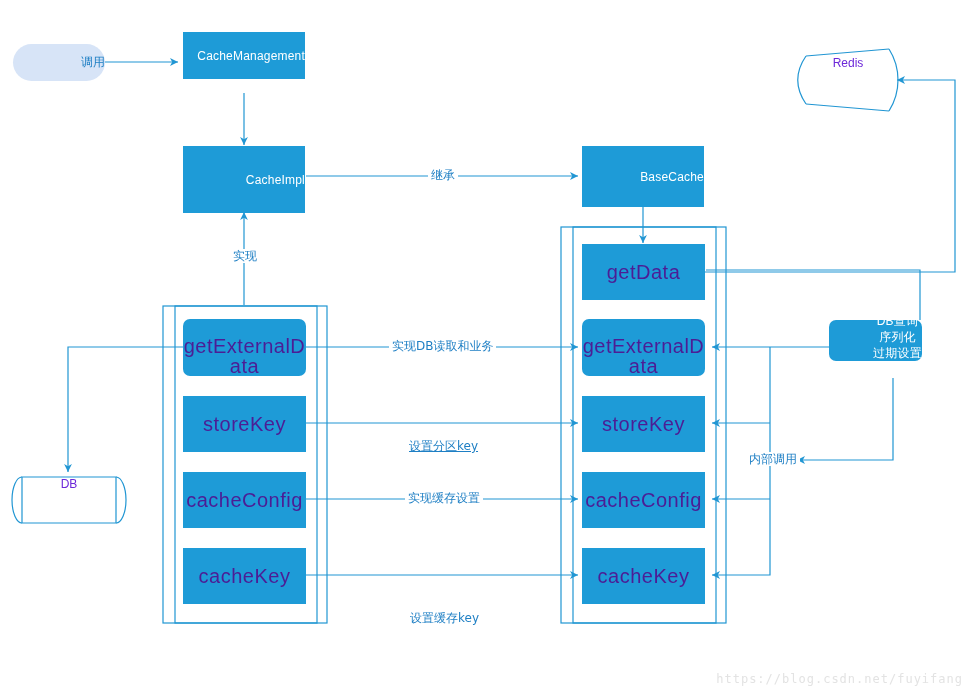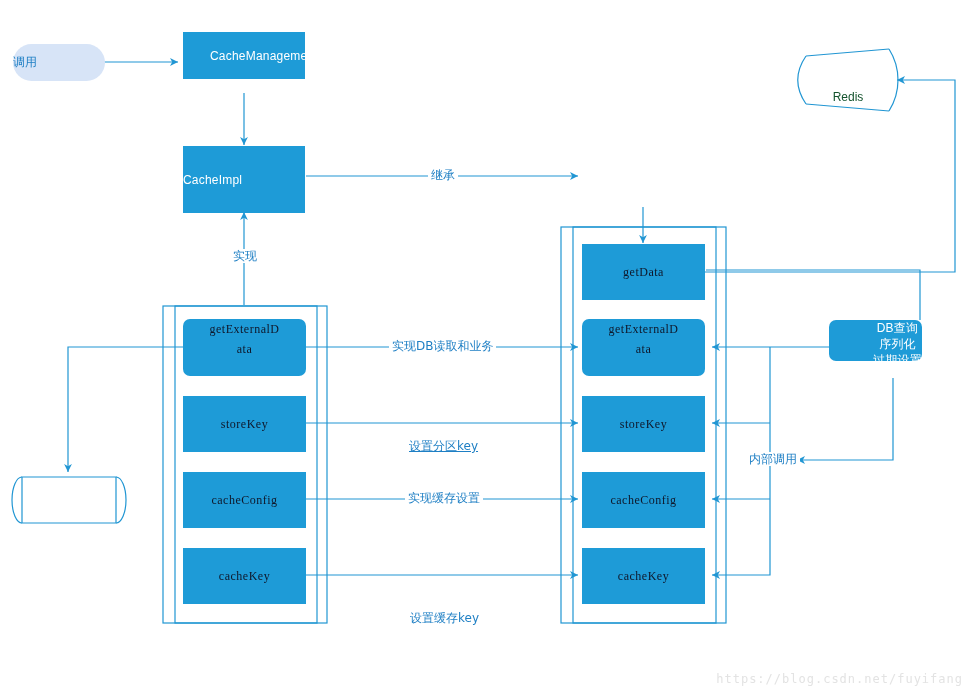--- a/index.html
+++ b/index.html
@@ -2,28 +2,28 @@
 <html><head>
 <meta charset="utf-8">
 <style>
   html,body{margin:0;padding:0;background:#ffffff;}
   body{
     width:975px;height:700px;position:relative;overflow:hidden;
     font-family:"Liberation Sans","DejaVu Sans",sans-serif;
   }
   #canvas{position:absolute;left:0;top:0;width:975px;height:700px;}
   svg.layer{position:absolute;left:0;top:0;width:975px;height:700px;overflow:visible;}
-  .node{position:absolute;box-sizing:border-box;display:flex;align-items:center;justify-content:flex-start;text-align:center;}
+  .node{position:absolute;box-sizing:border-box;display:flex;align-items:center;justify-content:flex-end;text-align:center;}
   .box-blue{background:#1e9bd7;color:#ffffff;font-size:12px;line-height:16px;letter-spacing:0.2px;}
-  .box-mono{font-family:Liberation Serif, serif;font-size:12px;line-height:20px;color:#0f172a;letter-spacing:0.5px;}
+  .box-mono{font-family:Liberation Sans, sans-serif;font-size:20px;line-height:20px;color:#4c1d95;letter-spacing:0.5px;}
   .box-mono span{display:block;width:100%;word-break:break-all;}
   .pill{
     background:#d7e4f7;color:#1e7fc4;border-radius:22px;font-size:12px;
   }
-  .cyl-label{position:absolute;color:#14532d;font-size:12px;display:flex;align-items:flex-end;justify-content:center;}
+  .cyl-label{position:absolute;color:#6d28d9;font-size:12px;display:flex;align-items:flex-start;justify-content:center;}
   .edge-label{
     position:absolute;color:#1e7fc4;font-size:12px;background:#ffffff;
     padding:0 3px;white-space:nowrap;line-height:14px;
   }
   .edge-label.cjk{font-family:"DejaVu Sans","Liberation Sans",sans-serif;}
   .watermark{
     position:absolute;right:12px;bottom:14px;color:#e3e3e3;
     font-family:"DejaVu Sans Mono","Liberation Mono",monospace;font-size:12px;letter-spacing:1px;
   }
   .multiline{flex-direction:column;border-radius:7px;}
@@ -95,21 +95,27 @@
   </div>
 
   <div class="node box-blue" style="left:183px;top:32px;width:122px;height:47px;padding-left:27px;">
     <span>CacheManagement</span>
   </div>
 
   <div class="node box-blue" style="left:183px;top:146px;width:122px;height:67px;">
     <span>CacheImpl</span>
   </div>
 
+  <div class="node box-blue" style="left:582px;top:146px;width:122px;height:61px;">
+    <span>BaseCache</span>
+  </div>
 
+  <div class="cyl-label" style="left:22px;top:477px;width:94px;height:46px;">
+    <span>DB</span>
+  </div>
 
   <div class="cyl-label" style="left:806px;top:56px;width:84px;height:48px;">
     <span>Redis</span>
   </div>
 
   <div class="node box-blue multiline" style="left:829px;top:320px;width:93px;height:41px;padding-left:44px;">
     <span>DB查询</span>
     <span>序列化</span>
     <span>过期设置</span>
   </div>

